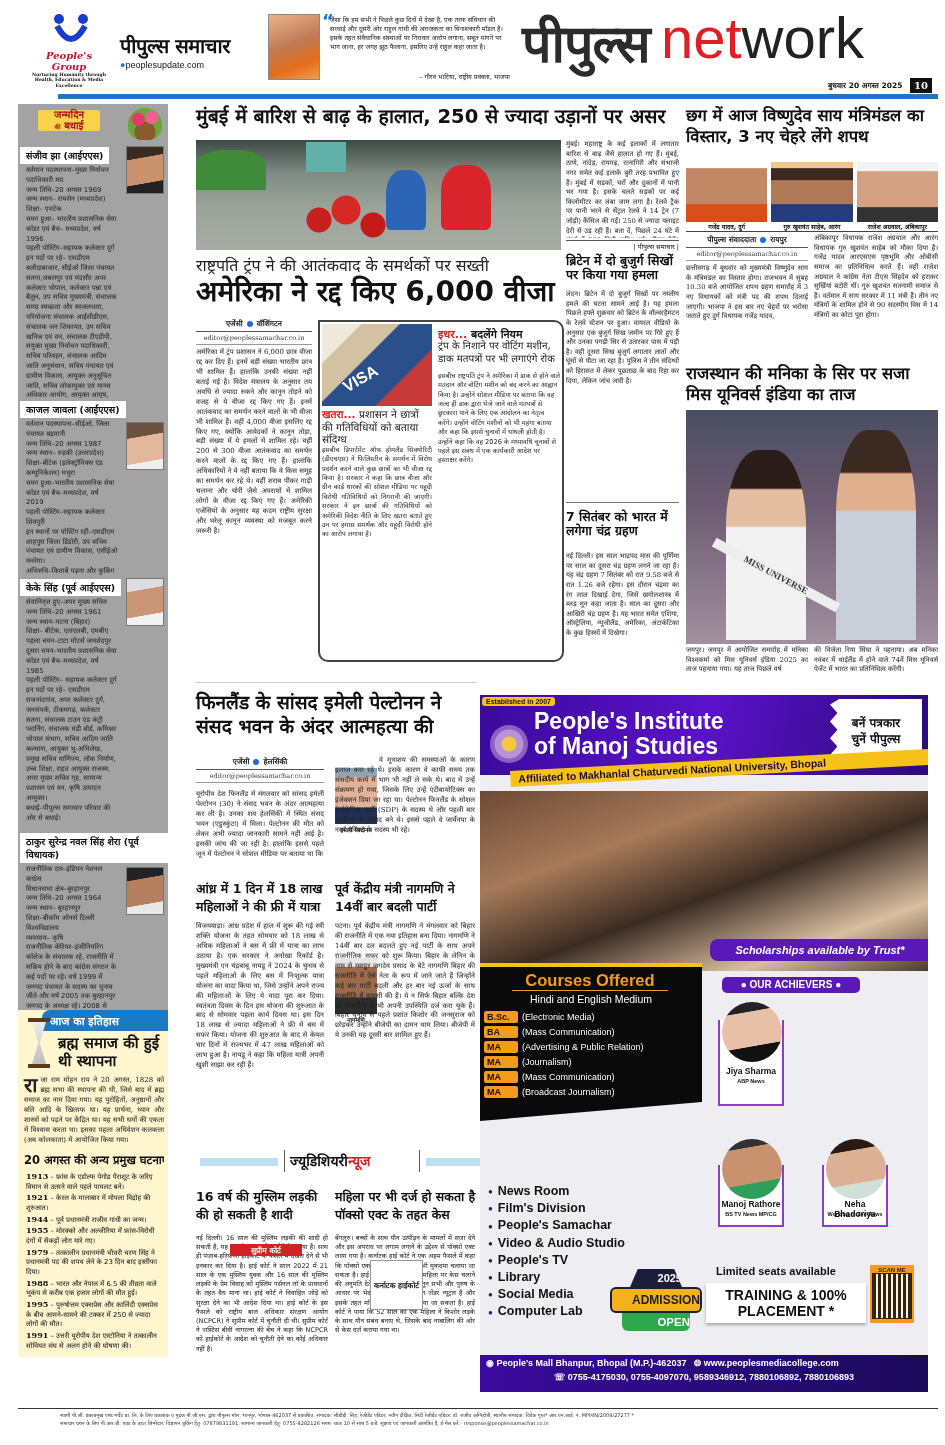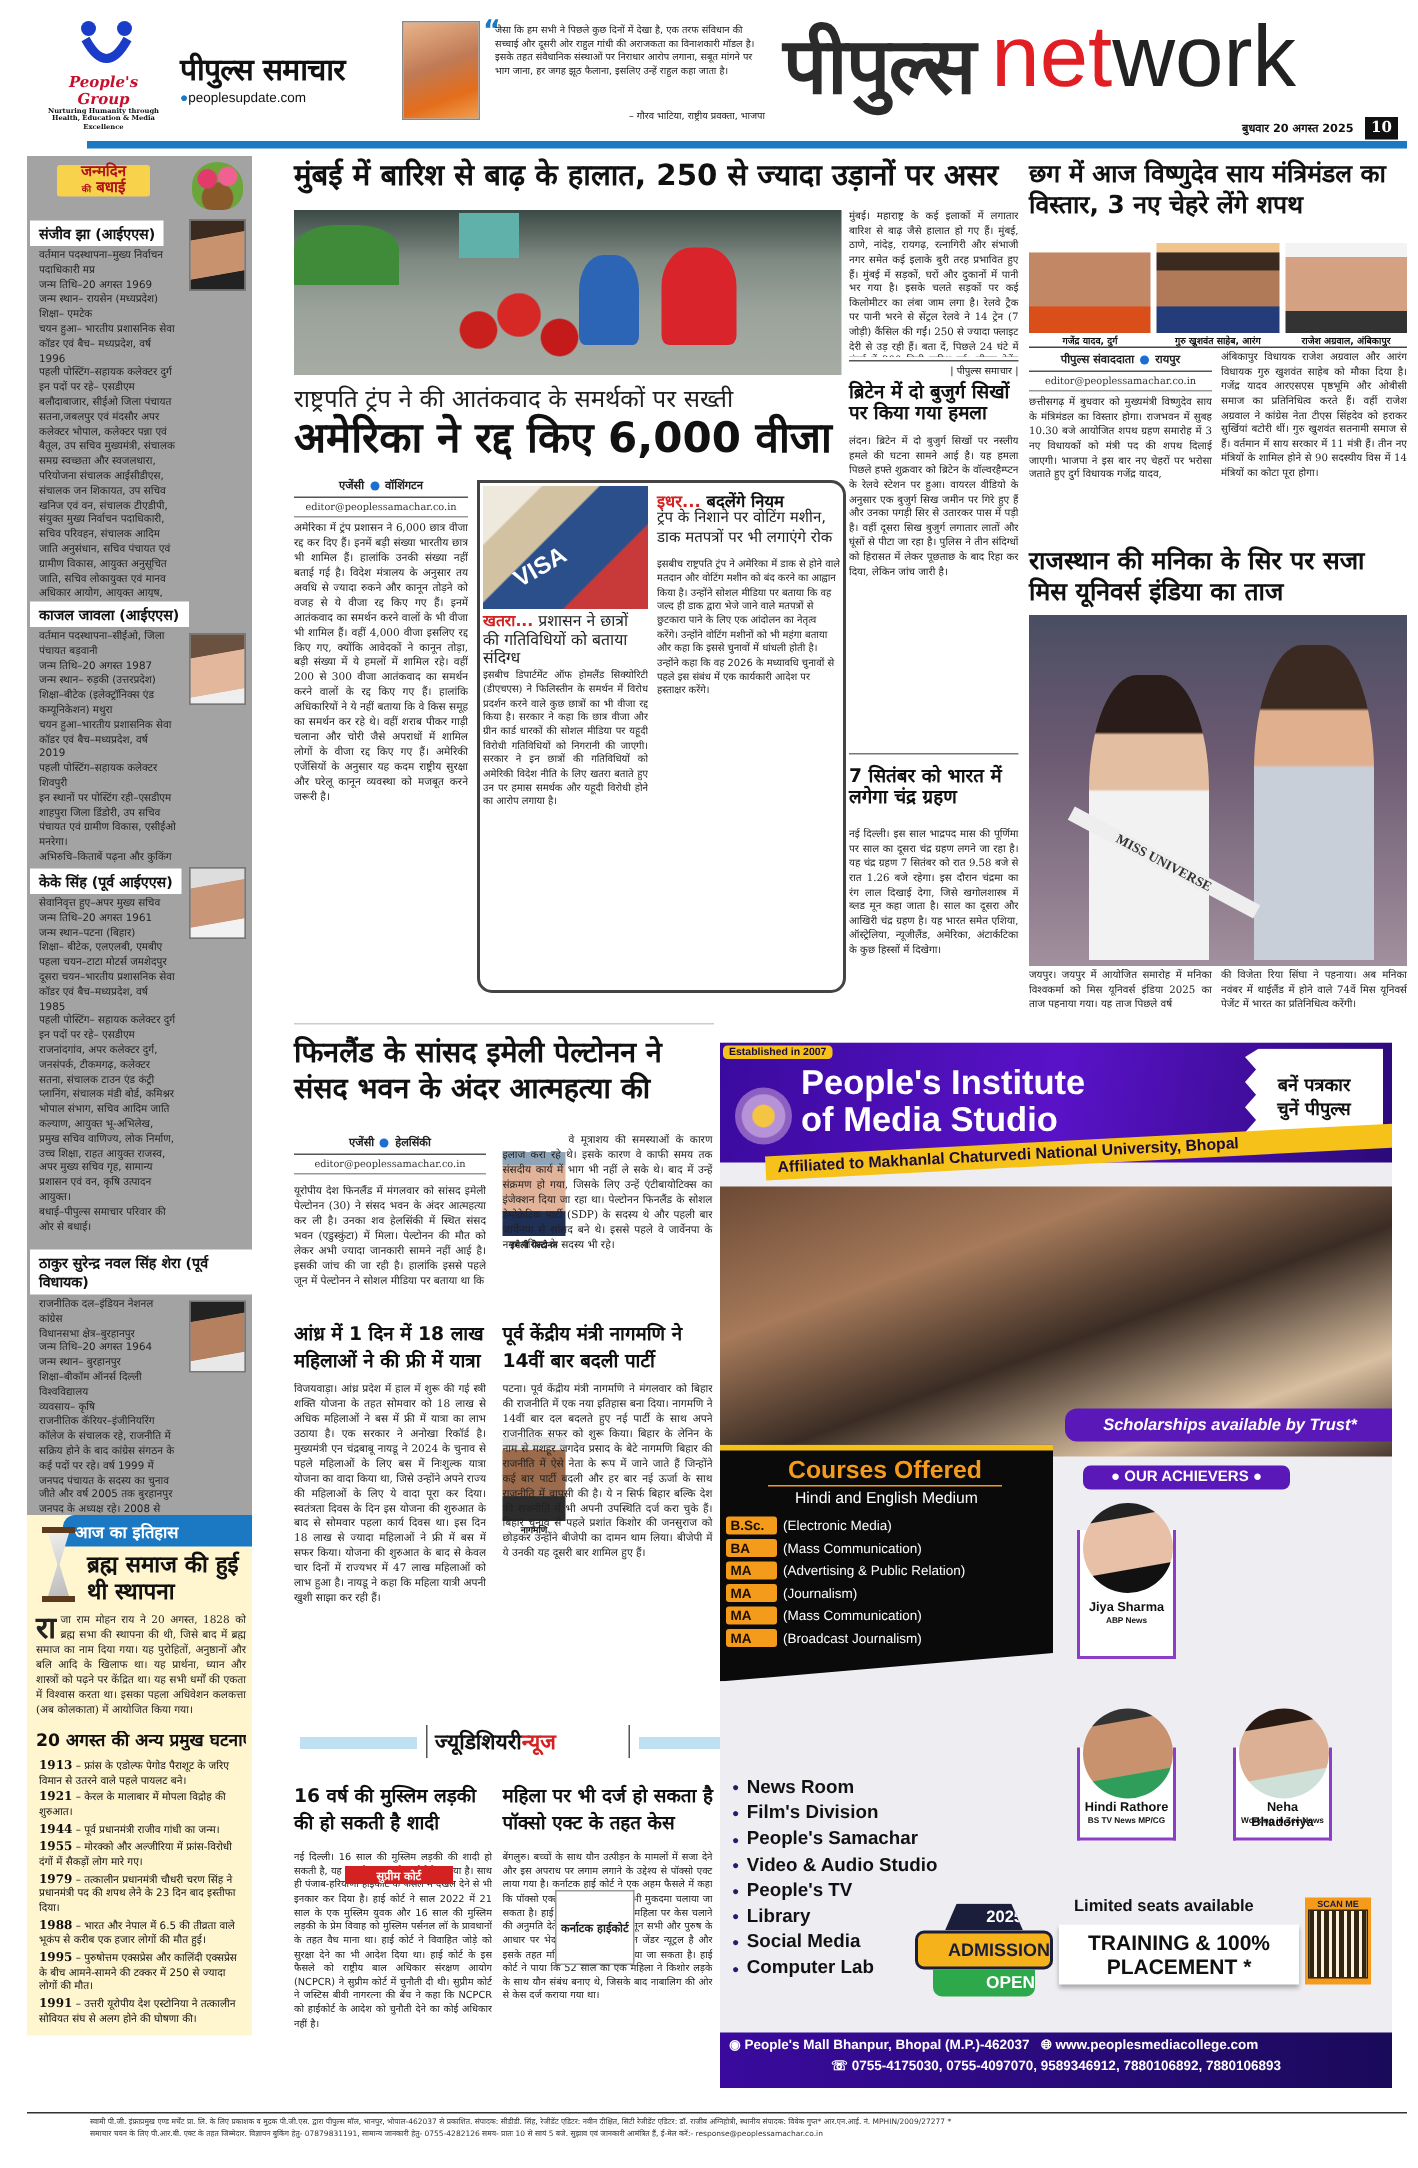--- a/index.html
+++ b/index.html
@@ -255,21 +255,21 @@
 <div class="abs hd" style="left:335px;top:1188px;width:142px;font-size:12.5px;line-height:1.45">महिला पर भी दर्ज हो सकता है पॉक्सो एक्ट के तहत केस</div>
 <div class="abs body-txt" style="left:335px;top:1234px;width:140px;height:150px;overflow:hidden;font-family:'DejaVu Sans',sans-serif;font-size:6.5px">बेंगलुरु। बच्चों के साथ यौन उत्पीड़न के मामलों में सजा देने और इस अपराध पर लगाम लगाने के उद्देश्य से पॉक्सो एक्ट लाया गया है। कर्नाटक हाई कोर्ट ने एक अहम फैसले में कहा कि पॉक्सो एक्ट के तहत महिला पर भी मुकदमा चलाया जा सकता है। हाई कोर्ट ने 52 साल की महिला पर केस चलाने की अनुमति देते हुए कहा कि यह कानून सभी और पुरुष के आधार पर भेद नहीं करता है। कानून जेंडर न्यूट्रल है और इसके तहत महिला पर भी केस चलाया जा सकता है। हाई कोर्ट ने पाया कि 52 साल की एक महिला ने किशोर लड़के के साथ यौन संबंध बनाए थे, जिसके बाद नाबालिग की ओर से केस दर्ज कराया गया था।</div>
 <div class="abs" style="left:370px;top:1260px;background:#fff;color:#222;font-size:7.5px;font-weight:bold;padding:19px 3px;border:1px solid #999">कर्नाटक हाईकोर्ट</div>
 
 <div class="abs" style="left:480px;top:695px;width:448px;height:697px;background:#eeeef2;overflow:hidden">
   <div class="ad" style="position:absolute;left:0;top:0;width:448px;height:80px">
     <div style="position:absolute;left:2px;top:2px;background:#f6c21a;color:#1b0a3a;font-size:7px;font-weight:bold;padding:1px 4px;border-radius:3px;font-family:'Liberation Sans',sans-serif">Established in 2007</div>
     <div style="position:absolute;left:10px;top:30px;width:38px;height:38px;border-radius:50%;background:radial-gradient(circle,#f4c542 0 7px,#b693d7 8px 14px,#8d5fc2 15px)"></div>
     <div style="position:absolute;left:54px;top:14px;color:#fff;font-family:'Liberation Sans',sans-serif;font-weight:bold;font-size:23px;line-height:1.08">
       <div>People's Institute</div>
-      <div>of Media Studio</div>
+      <div>of Manoj Studies</div>
     </div>
     <div style="position:absolute;right:6px;top:4px;width:92px;height:56px;background:#fff;clip-path:polygon(10% 0,100% 0,100% 100%,0 100%,8% 85%,0 70%,8% 55%,0 40%,8% 25%,0 10%);text-align:center;font-weight:bold;font-size:12px;line-height:1.35;padding-top:16px;color:#111">
       <div>बनें पत्रकार</div>
       <div>चुनें पीपुल्स</div>
     </div>
   </div>
   <div style="position:absolute;left:30px;top:76px;width:440px;background:#f6c21a;color:#1b0a3a;font-family:'Liberation Sans',sans-serif;font-weight:bold;font-size:10.5px;padding:2px 8px;transform:rotate(-3deg);transform-origin:left top;white-space:nowrap">Affiliated to Makhanlal Chaturvedi National University, Bhopal</div>
   <div class="photo" style="position:absolute;left:0;top:96px;width:448px;height:180px;background:linear-gradient(160deg,#6d4a35 0%,#a67a5a 30%,#3a2c24 55%,#d9bfa0 80%,#4a3a30 100%)"></div>
   <div style="position:absolute;left:230px;top:244px;width:220px;height:22px;background:#5a18b8;color:#fff;font-family:'Liberation Sans',sans-serif;font-weight:bold;font-style:italic;font-size:11px;line-height:22px;text-align:center;border-radius:8px 0 0 8px">Scholarships available by Trust*</div>
 
@@ -305,21 +305,21 @@
   </div>
 
   <div style="position:absolute;left:242px;top:282px;width:138px;height:16px;background:#5a18b8;border-radius:5px;color:#fff;font-family:'Liberation Sans',sans-serif;font-weight:bold;font-size:10px;line-height:16px;text-align:center">● <span>OUR ACHIEVERS</span> ●</div>
   <div class="ach" style="left:238px;top:325px">
       <div class="circ" style="background:linear-gradient(170deg,#222 0 20%,#e8c0a8 21% 70%,#111 71%)"></div>
       <div class="nm">Jiya Sharma</div>
       <div class="rl">ABP News</div>
     </div>
   <div class="ach" style="left:238px;top:470px;height:62px">
       <div class="circ" style="top:-26px;background:linear-gradient(170deg,#333 0 18%,#c8926e 19% 70%,#2f9e5a 71%)"></div>
-      <div class="nm" style="top:34px">Hindi Rathore</div>
+      <div class="nm" style="top:34px">Manoj Rathore</div>
       <div class="rl" style="top:46px">BS TV News MP/CG</div>
     </div>
   <div class="ach" style="left:342px;top:470px;height:62px">
       <div class="circ" style="top:-26px;background:linear-gradient(170deg,#2a1a14 0 22%,#dbb094 23% 70%,#cfe0d8 71%)"></div>
       <div class="nm" style="top:34px">Neha Bhadoriya</div>
       <div class="rl" style="top:46px">Working in Zee News</div>
     </div>
 
   <div style="position:absolute;left:8px;top:488px">
     <div class="feat">News Room</div>

